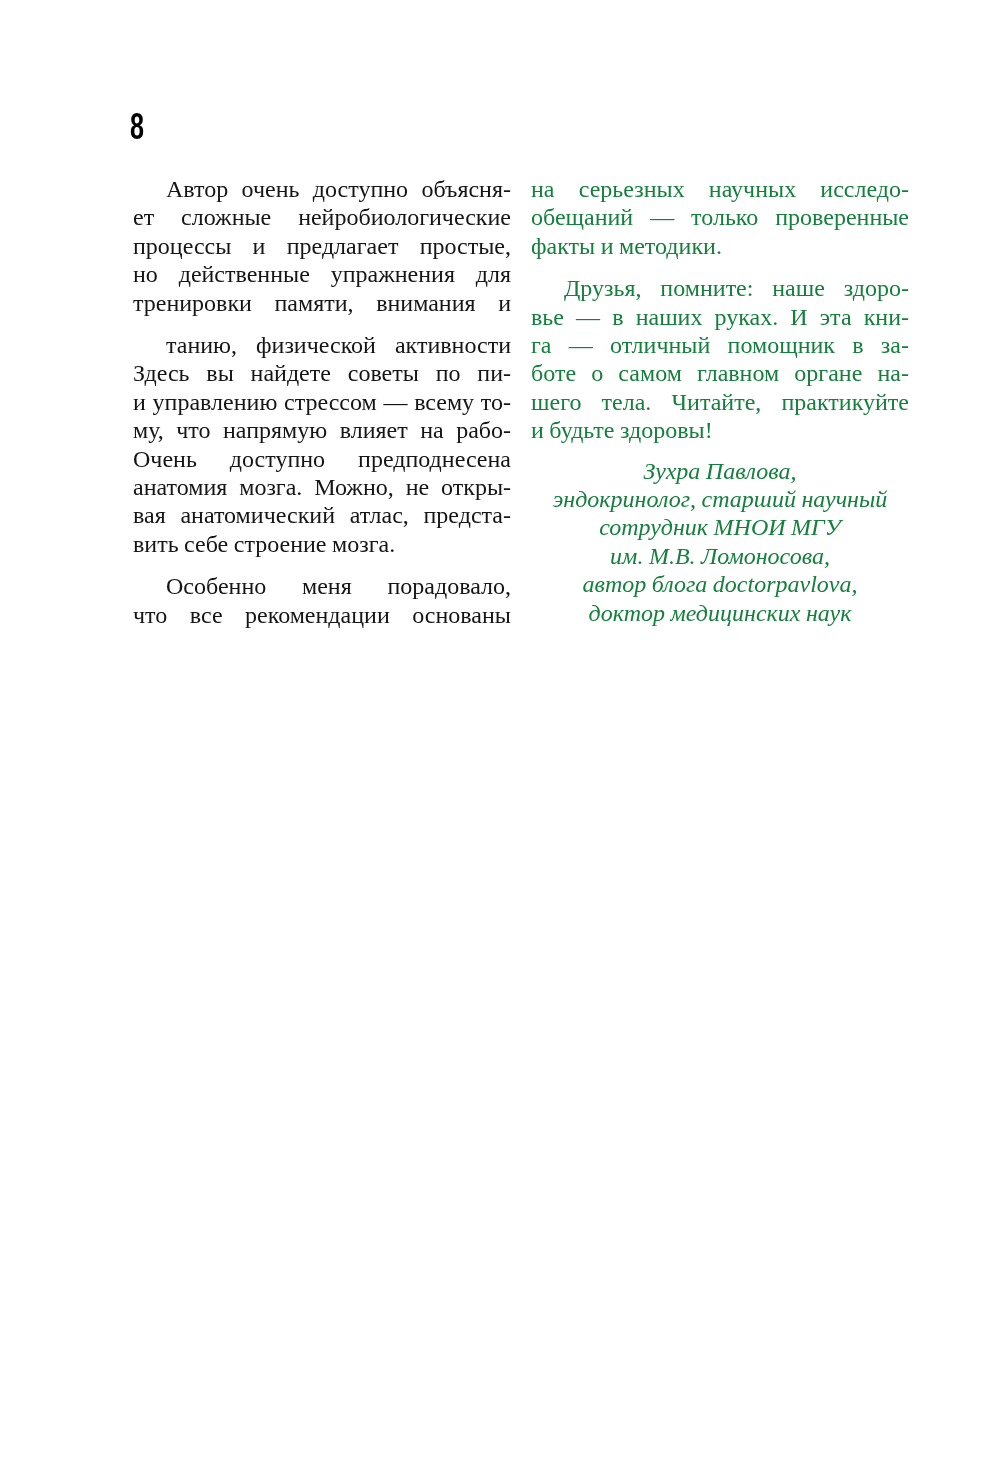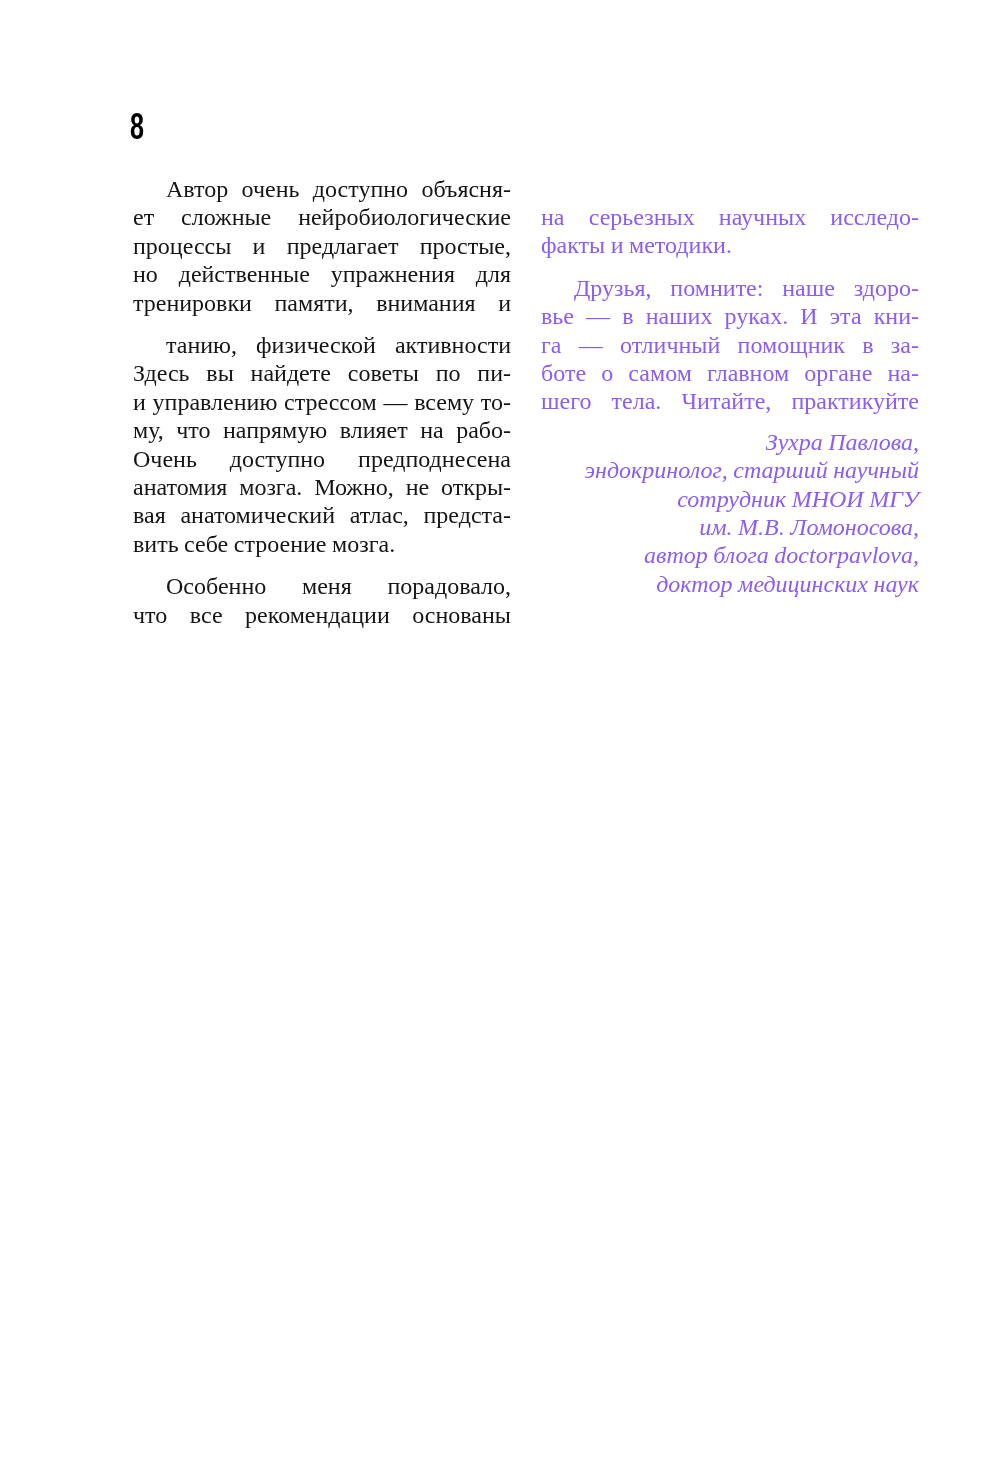--- a/index.html
+++ b/index.html
@@ -32,21 +32,21 @@
     display: inline-block;
     transform: scaleX(0.68);
     transform-origin: left top;
   }
   .columns {
     position: absolute;
     left: 133px;
     top: 175px;
     width: 786px;
     display: flex;
-    gap: 30px;
+    gap: 20px;
   }
   .column {
     width: 378px;
     font-size: 24px;
     line-height: 28.4px;
     color: #151515;
     word-spacing: -0.5px;
   }
   .para {
     margin: 0;
@@ -63,21 +63,21 @@
     text-align-last: left;
   }
   .para.indent .line:first-child {
     text-indent: 33px;
   }
   .signature {
     margin-top: 12px;
     font-style: italic;
   }
   .signature .sig-line {
-    text-align: right;
+    text-align: center;
   }
 </style>
 </head>
 <body style="background: rgb(255, 255, 255);">
 
 <div class="page">
   <div class="page-number">
     <span class="pn-inner">8</span>
   </div>
   <div class="columns">
@@ -97,31 +97,33 @@
           <div class="line">Очень доступно предподнесена</div>
           <div class="line">анатомия мозга. Можно, не откры-</div>
           <div class="line">вая анатомический атлас, предста-</div>
           <div class="line last-left">вить себе строение мозга.</div>
         </div>
         <div class="para indent">
           <div class="line">Особенно меня порадовало,</div>
           <div class="line">что все рекомендации основаны</div>
         </div>
       </div>
-    <div class="column" style="color: #8b5cf6; margin-top: 28px;">
+    <div class="column" style="color: #15803d;">
         <div class="para">
           <div class="line">на серьезных научных исследо-</div>
+          <div class="line">обещаний — только проверенные</div>
           <div class="line last-left">факты и методики.</div>
         </div>
         <div class="para indent">
           <div class="line">Друзья, помните: наше здоро-</div>
           <div class="line">вье — в наших руках. И эта кни-</div>
           <div class="line">га — отличный помощник в за-</div>
           <div class="line">боте о самом главном органе на-</div>
           <div class="line">шего тела. Читайте, практикуйте</div>
+          <div class="line last-left">и будьте здоровы!</div>
         </div>
         <div class="signature">
           <div class="sig-line">Зухра Павлова,</div>
           <div class="sig-line">эндокринолог, старший научный</div>
           <div class="sig-line">сотрудник МНОИ МГУ</div>
           <div class="sig-line">им. М.В. Ломоносова,</div>
           <div class="sig-line">автор блога doctorpavlova,</div>
           <div class="sig-line">доктор медицинских наук</div>
         </div>
       </div>

